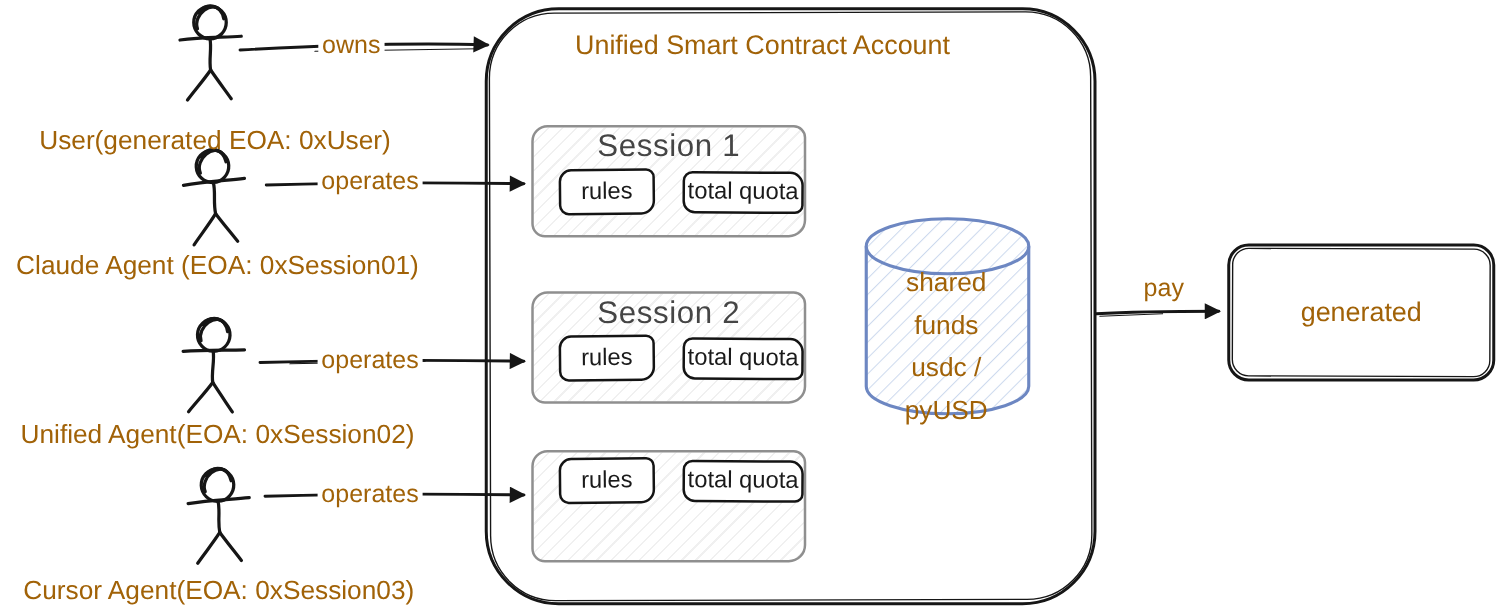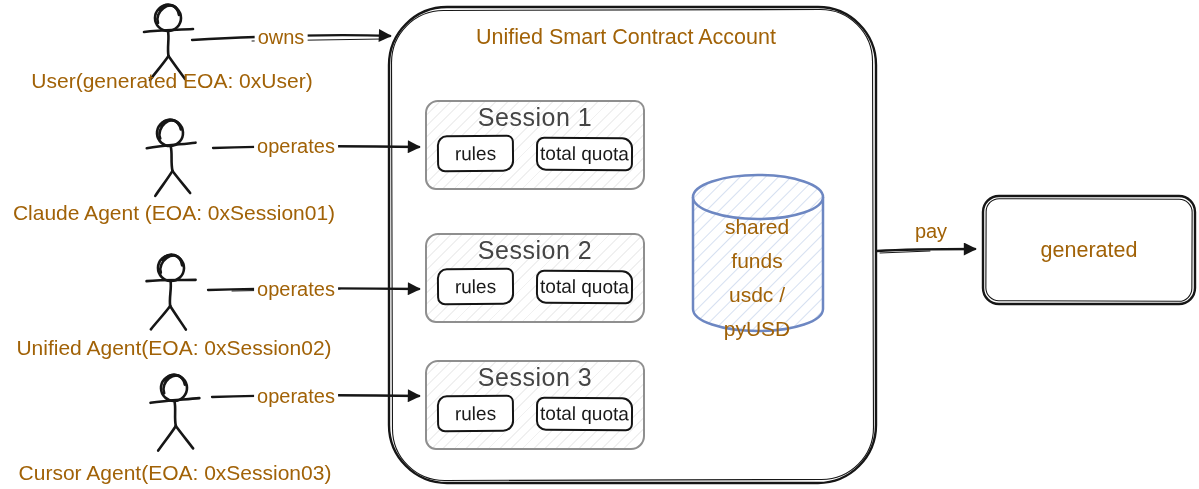--- a/index.html
+++ b/index.html
@@ -42,20 +42,21 @@
     line-height: 28px;
     margin-top: 1px;
     color: #454545;
     letter-spacing: 0.5px;
   }
   .session-row {
     display: flex;
     gap: 22px;
     margin-top: 4px;
     align-items: center;
+    padding-left: 20px;
   }
   .chip {
     box-sizing: border-box;
     height: 37px;
     display: flex;
     align-items: center;
     justify-content: center;
     border: 2.6px solid #141414;
     background: #ffffff;
     font-size: 19px;
@@ -100,21 +101,20 @@
       <div class="chip chip-rules">
         <span>rules</span>
       </div>
       <div class="chip chip-quota">
         <span>total quota</span>
       </div>
     </div>
   </div>
 
   <div class="session" style="top:360px">
-    <div class="session-title">Session 3</div>
     <div class="session-row">
       <div class="chip chip-rules">
         <span>rules</span>
       </div>
       <div class="chip chip-quota">
         <span>total quota</span>
       </div>
     </div>
   </div>
 
@@ -163,23 +163,23 @@
       <rect x="983" y="196" width="212" height="108" rx="16" stroke-width="2.4"></rect>
       <rect x="986" y="199" width="206" height="102" rx="13" fill="none" stroke-width="1.1" transform="rotate(0.2 1089 250)"></rect>
     </g>
 
     <g>
       <path d="M 693,197 L 693,309 A 65,22 0 0 0 823,309 L 823,197" fill="url(#hatch)" stroke-width="2.5" stroke-linejoin="round" stroke="#6d87c2"></path>
       <ellipse cx="758" cy="197" rx="65" ry="22" fill="url(#hatch)" stroke-width="2.5" stroke="#6d87c2"></ellipse>
     </g>
   </svg>
 
-  <div class="lbl lbl-title" style="left:626px; top:37px">Unified Smart Contract Account</div>
+  <div class="lbl lbl-title" style="left:610px; top:37px">Unified Smart Contract Account</div>
 
-  <div class="lbl lbl-actor" style="left:172px; top:81px">User(generated EOA: 0xUser)</div>
+  <div class="lbl lbl-actor" style="left:172px; top:113px">User(generated EOA: 0xUser)</div>
   <div class="lbl lbl-actor" style="left:174px; top:213px">Claude Agent (EOA: 0xSession01)</div>
   <div class="lbl lbl-actor" style="left:174px; top:348px">Unified Agent(EOA: 0xSession02)</div>
   <div class="lbl lbl-actor" style="left:175px; top:473px">Cursor Agent(EOA: 0xSession03)</div>
 
   <div class="lbl lbl-edge" style="left:281px; top:37px">owns</div>
   <div class="lbl lbl-edge" style="left:296px; top:146px">operates</div>
   <div class="lbl lbl-edge" style="left:296px; top:289px">operates</div>
   <div class="lbl lbl-edge" style="left:296px; top:396px">operates</div>
   <div class="lbl lbl-edge" style="left:931px; top:231px">pay</div>
 

